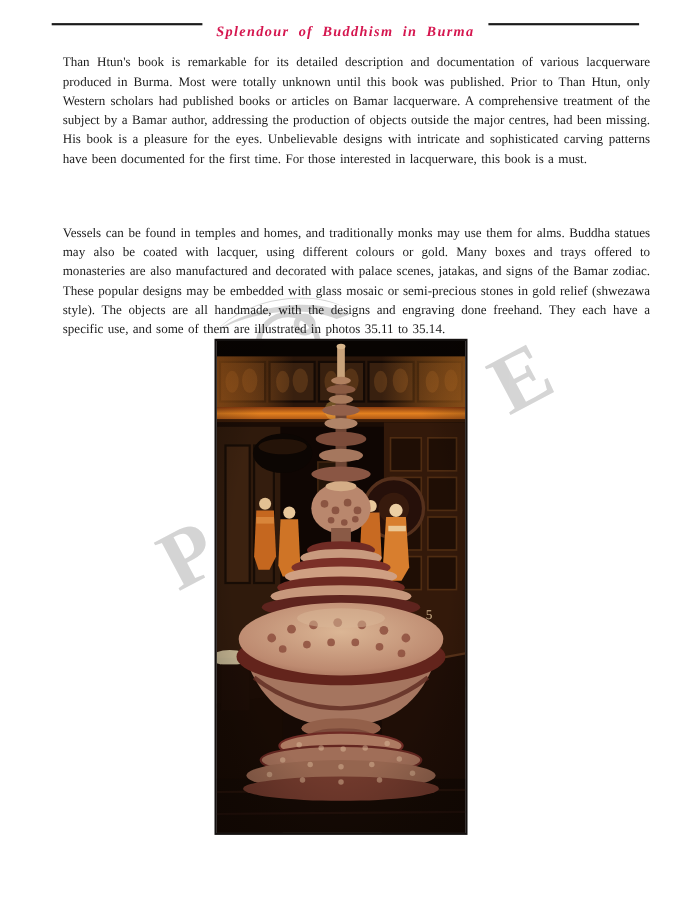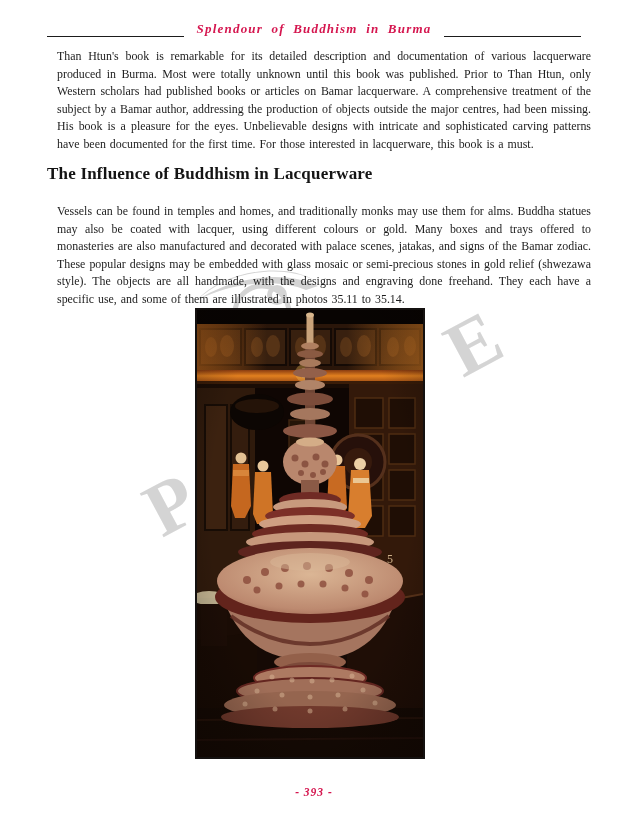--- a/index.html
+++ b/index.html
@@ -6,21 +6,21 @@
   .page{
     position:relative;
     width:628px;height:831px;
     background:#ffffff;
     font-family:"Liberation Serif", serif;
     overflow:hidden;
   }
   
   .running-header{
     position:absolute;top:21px;left:47px;right:47px;
-    display:flex;align-items:flex-end;gap:13px;z-index:3;
+    display:flex;align-items:flex-start;gap:13px;z-index:3;
   }
   .header-rule{flex:1;height:1.5px;background:#1b1b1b;}
   .header-title{
     color:#d5164f;
     font-style:italic;font-weight:bold;
     font-size:13px;letter-spacing:1.2px;word-spacing:4px;
     white-space:nowrap;
   }
   
   .para{
@@ -72,21 +72,20 @@
   </svg>
 
   <div class="running-header">
     <div class="header-rule"></div>
     <div class="header-title">Splendour of Buddhism in Burma</div>
     <div class="header-rule"></div>
   </div>
 
   <div class="para para-1">Than Htun's book is remarkable for its detailed description and documentation of various lacquerware produced in Burma. Most were totally unknown until this book was published. Prior to Than Htun, only Western scholars had published books or articles on Bamar lacquerware. A comprehensive treatment of the subject by a Bamar author, addressing the production of objects outside the major centres, had been missing. His book is a pleasure for the eyes. Unbelievable designs with intricate and sophisticated carving patterns have been documented for the first time. For those interested in lacquerware, this book is a must.</div>
 
-  <div class="section-heading">The Influence of Buddhism in Lacquerware</div>
 
   <div class="para para-2">Vessels can be found in temples and homes, and traditionally monks may use them for alms. Buddha statues may also be coated with lacquer, using different colours or gold. Many boxes and trays offered to monasteries are also manufactured and decorated with palace scenes, jatakas, and signs of the Bamar zodiac. These popular designs may be embedded with glass mosaic or semi-precious stones in gold relief (shwezawa style). The objects are all handmade, with the designs and engraving done freehand. They each have a specific use, and some of them are illustrated in photos 35.11 to 35.14.</div>
 
   <div class="photo-frame">
     <svg width="226" height="447" viewBox="0 0 226 447">
       <defs>
         <linearGradient id="beamGrad" x1="0" y1="0" x2="0" y2="1">
           <stop offset="0" stop-color="#8a3c10"></stop>
           <stop offset="0.45" stop-color="#e2801f"></stop>
           <stop offset="1" stop-color="#9a4a14"></stop>
@@ -283,15 +282,14 @@
           <circle cx="113" cy="401" r="2.5"></circle>
             <circle cx="148" cy="399" r="2.5"></circle>
           <circle cx="178" cy="393" r="2.5"></circle>
         </g>
       </g>
 
       <rect x="0" y="0" width="226" height="447" fill="url(#vig)"></rect>
     </svg>
   </div>
 
-  <div class="footer">- 393 -</div>
 
 </div>
 
 </body></html>

